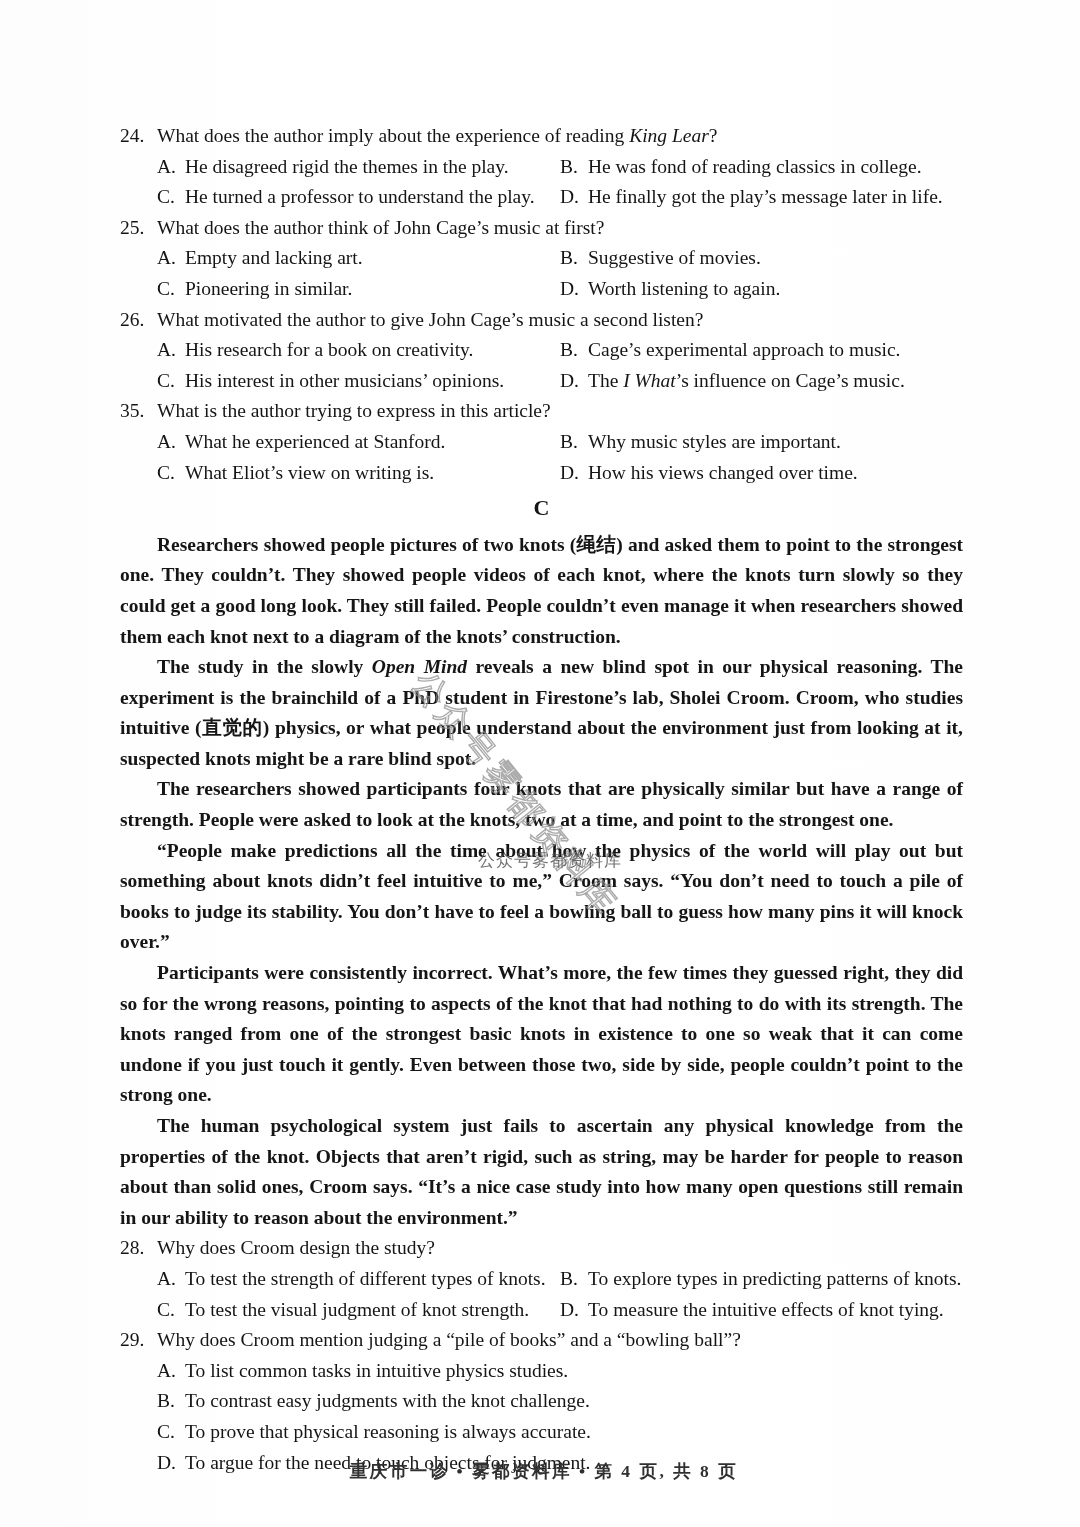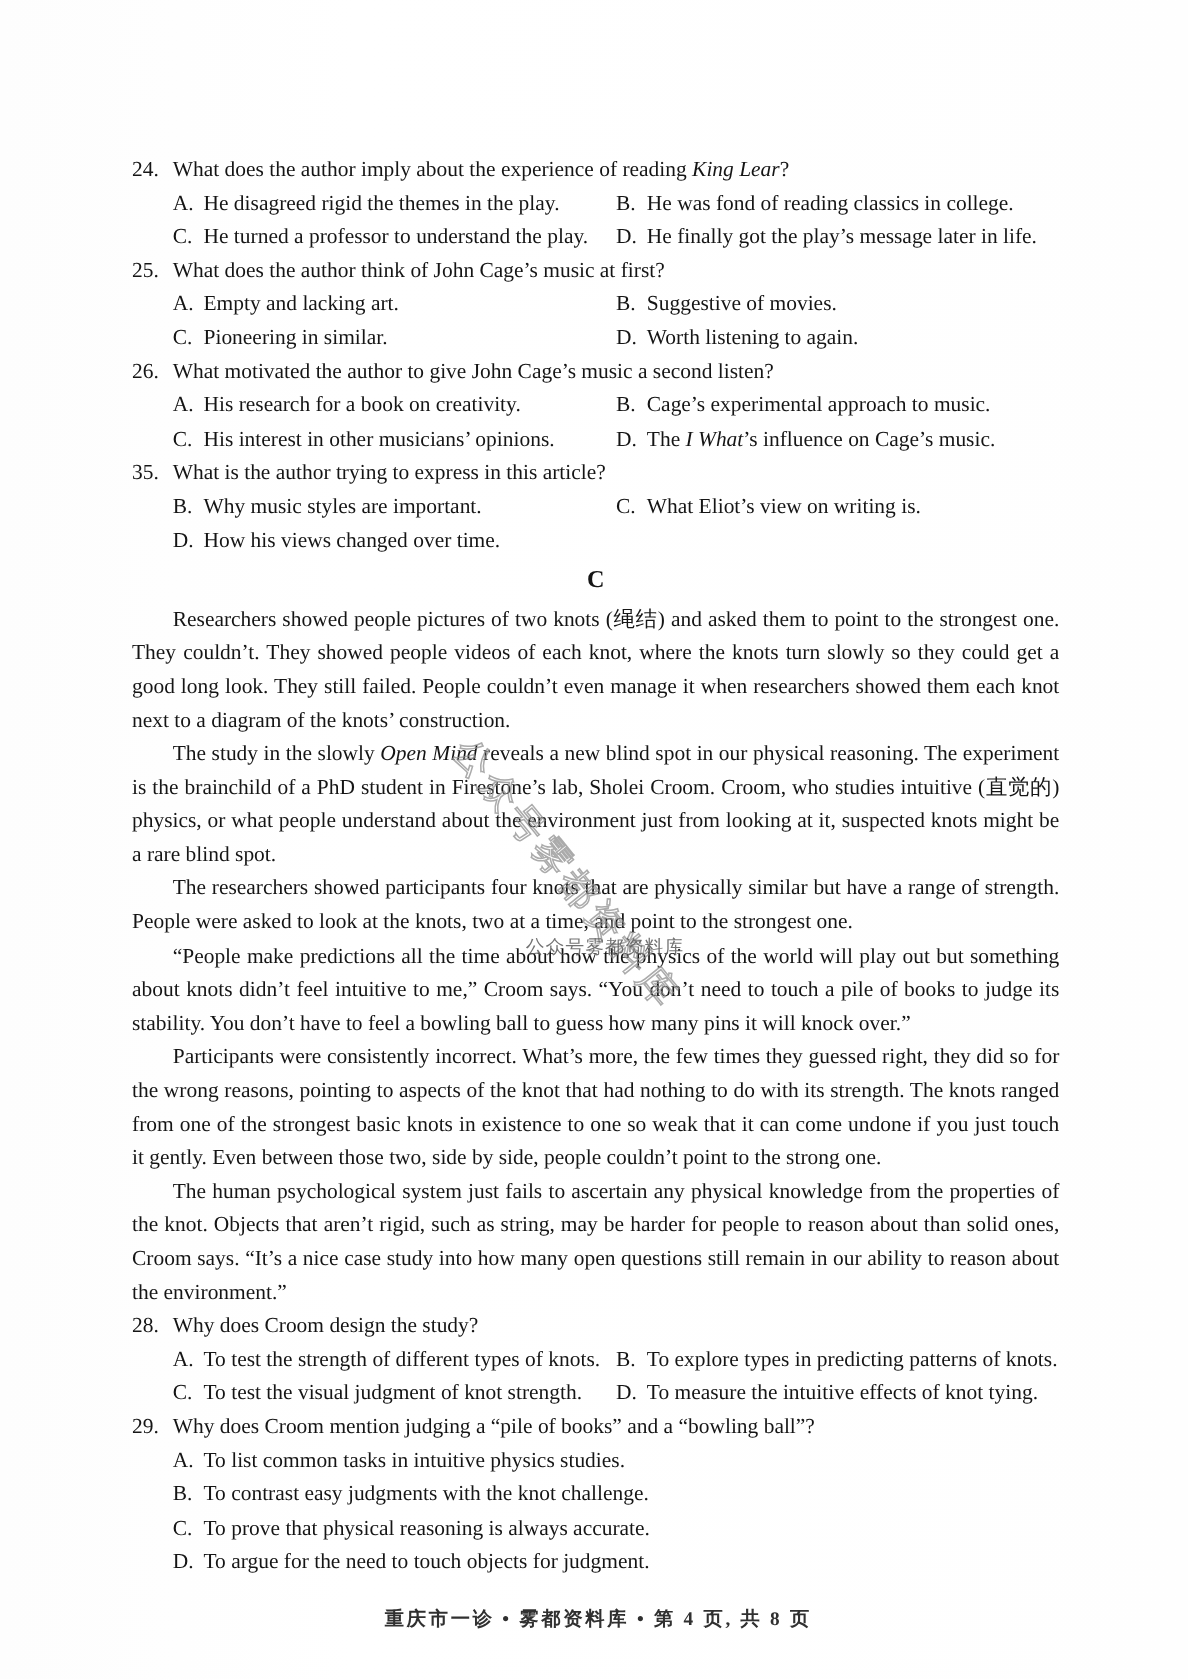--- a/index.html
+++ b/index.html
@@ -14,21 +14,21 @@
     -webkit-font-smoothing: antialiased;
   }
   .page {
     position: relative;
     width: 1080px;
     height: 1527px;
     background: linear-gradient(90deg, #fdfdfd 0%, #ffffff 30%, #fefefe 100%);
   }
   .content {
     position: absolute;
-    top: 140px;
+    top: 121px;
     left: 120px;
     right: 117px;
     font-size: 19.5px;
     line-height: 30.6px;
   }
   .question { margin: 0; }
   .stem { white-space: nowrap; }
   .q-num { display: inline-block; min-width: 37px; }
   .opts-two-col {
     display: grid;
@@ -40,20 +40,21 @@
     text-align: center;
     font-weight: bold;
     font-size: 22px;
     margin: 5px 0 6px 0;
     line-height: 30.6px;
   }
   .passage p {
     margin: 0;
     text-align: justify;
     text-indent: 37px;
+    font-weight: bold;
   }
   .watermark-diagonal {
     position: absolute;
     left: 437px;
     top: 662px;
     transform: rotate(51deg);
     transform-origin: 0 0;
     font-size: 34px;
     letter-spacing: 4px;
     color: transparent;
@@ -120,20 +121,21 @@
         <div class="opt"><span class="opt-label">A.</span><span>His research for a book on creativity.</span></div>
         <div class="opt"><span class="opt-label">B.</span><span>Cage’s experimental approach to music.</span></div>
         <div class="opt"><span class="opt-label">C.</span><span>His interest in other musicians’ opinions.</span></div>
         <div class="opt"><span class="opt-label">D.</span><span><span>The </span><i>I What</i><span>’s influence on Cage’s music.</span></span></div>
       </div>
     </div>
 
     <div class="question">
       <div class="stem"><span class="q-num">35.</span><span>What is the author trying to express in this article?</span></div>
       <div class="opts-two-col">
+        <div class="opt"><span class="opt-label">A.</span><span>What he experienced at Stanford.</span></div>
         <div class="opt"><span class="opt-label">B.</span><span>Why music styles are important.</span></div>
         <div class="opt"><span class="opt-label">C.</span><span>What Eliot’s view on writing is.</span></div>
         <div class="opt"><span class="opt-label">D.</span><span>How his views changed over time.</span></div>
       </div>
     </div>
 
     <div class="section-heading">C</div>
 
     <div class="passage">
       <p><span>Researchers showed people pictures of two knots (绳结) and asked them to point to the strongest one. They couldn’t. They showed people videos of each knot, where the knots turn slowly so they could get a good long look. They still failed. People couldn’t even manage it when researchers showed them each knot next to a diagram of the knots’ construction.</span></p>

